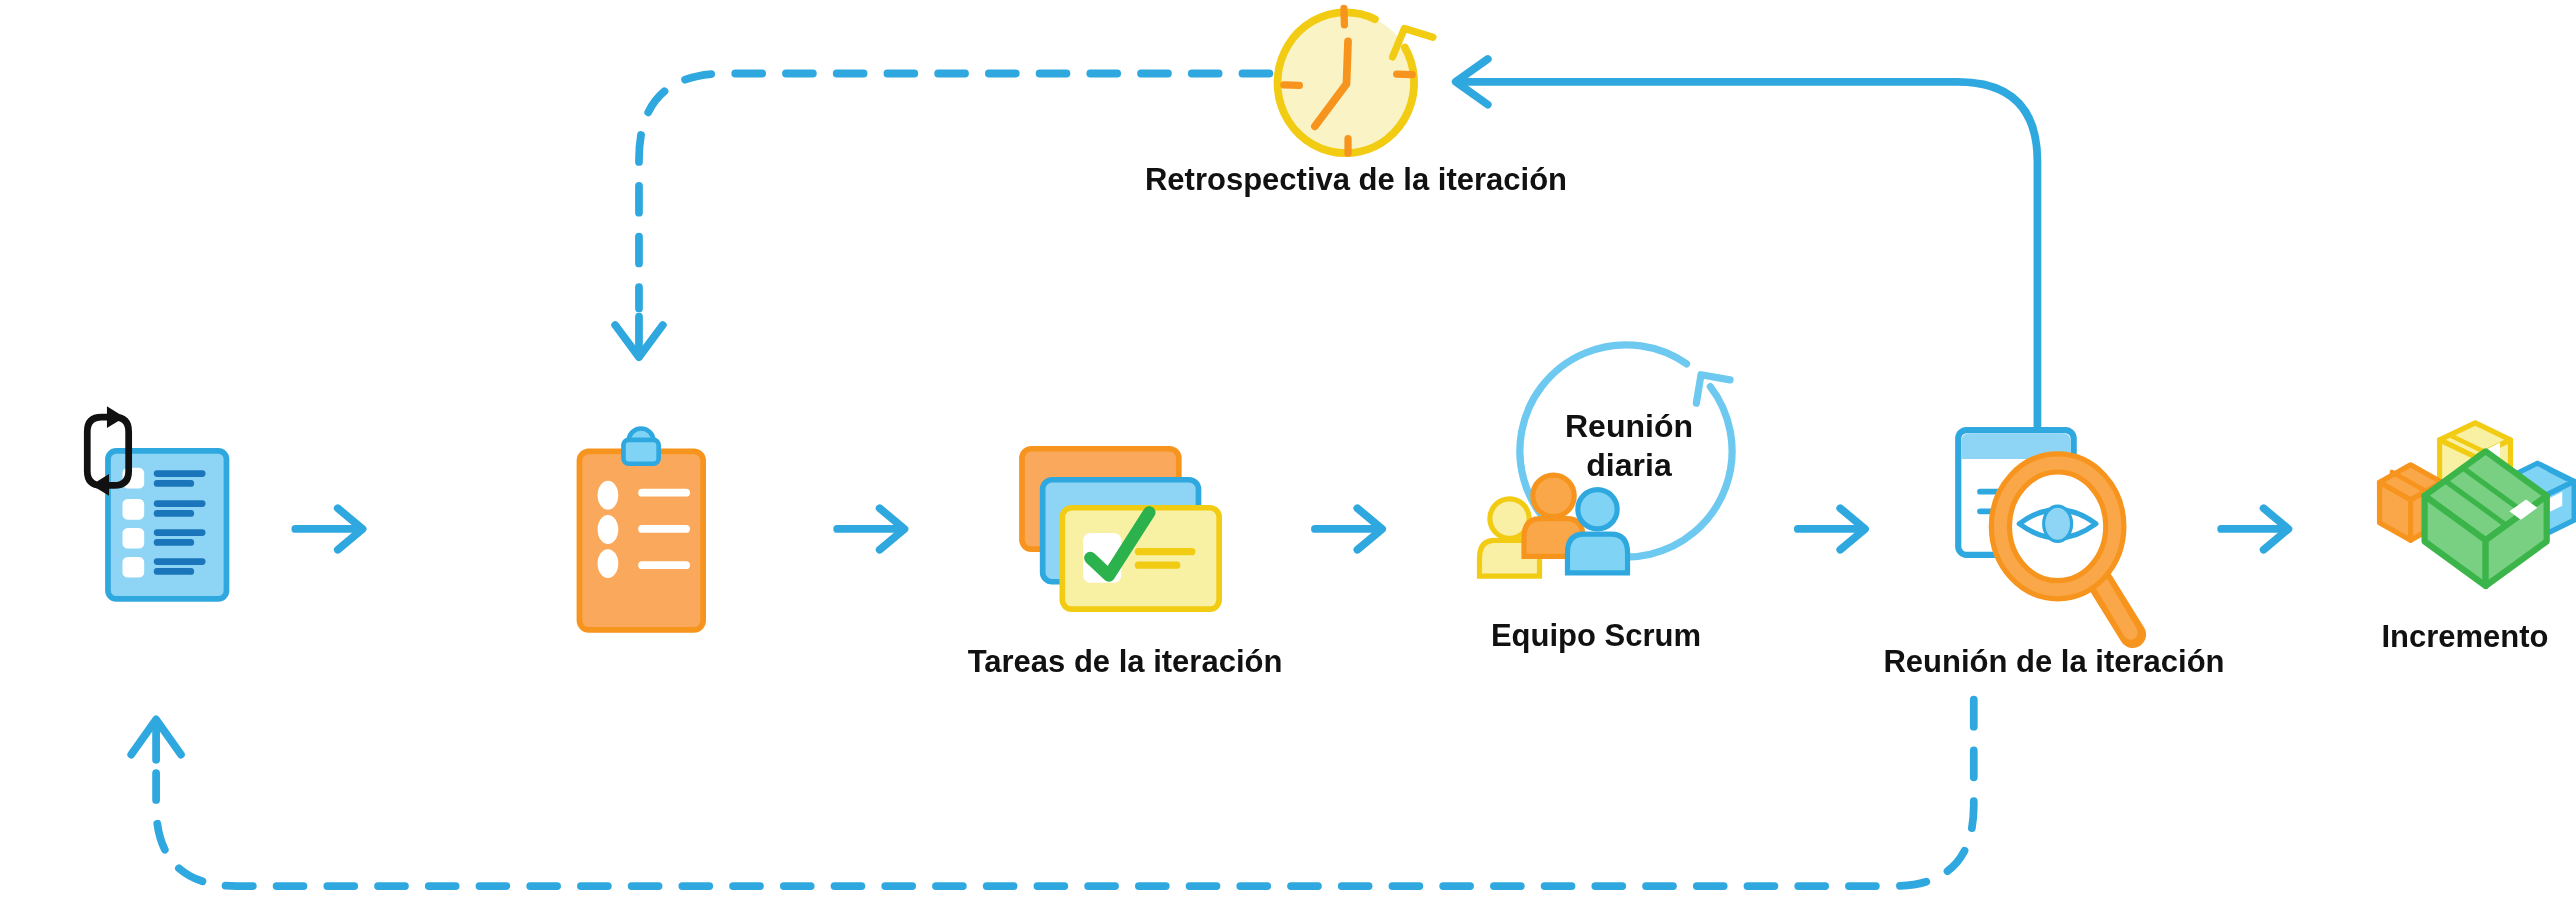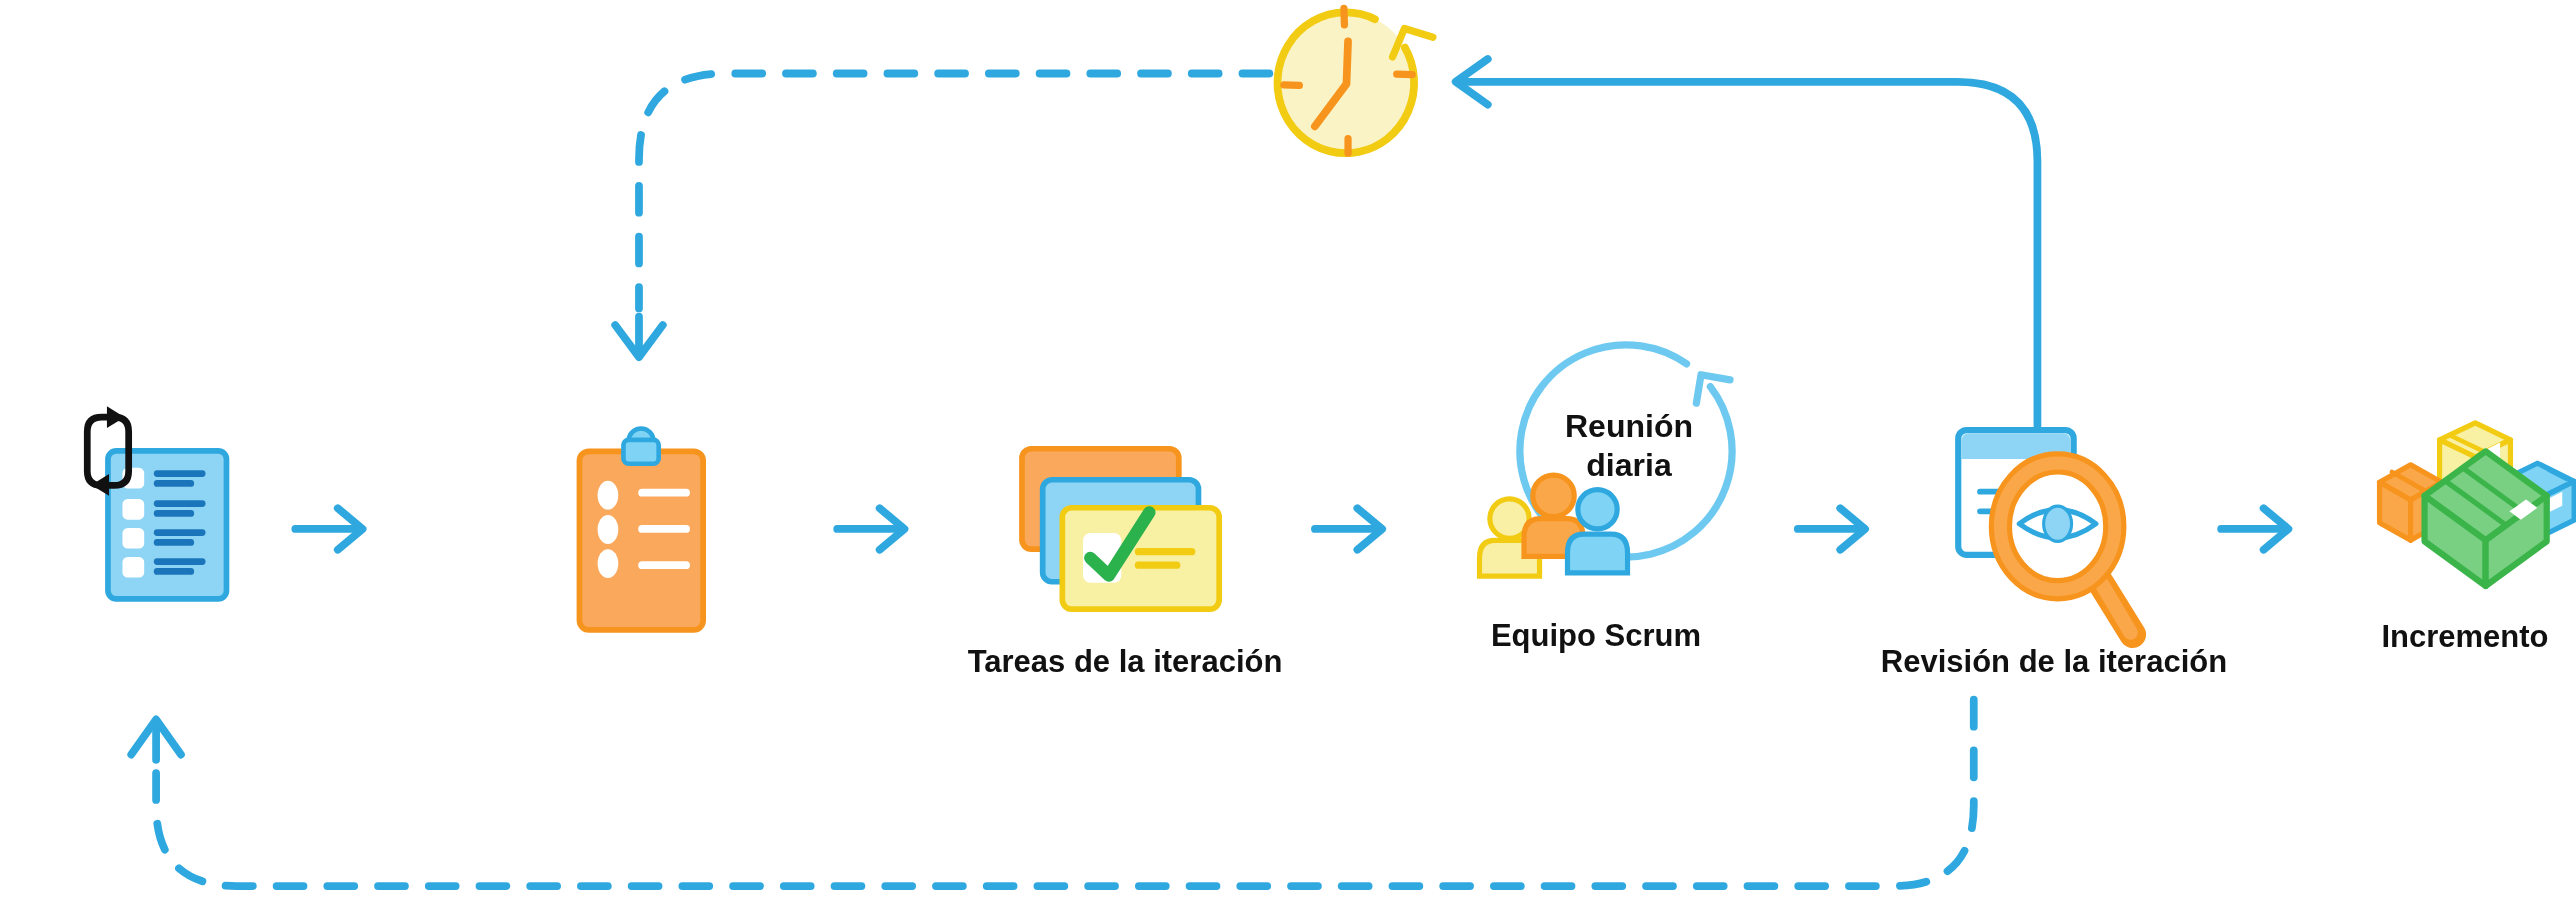--- a/index.html
+++ b/index.html
@@ -225,19 +225,20 @@
       <path class="clock-tick" d="M 2604,268 L 2604,296"></path>
       <path class="clock-tick" d="M 2480,164 L 2510,165"></path>
       <path class="clock-hand" d="M 2604,80 L 2601,162 L 2540,244"></path>
       <path class="clock-arrow" d="M 2690,110 L 2713,55 L 2768,72"></path>
     </g>
 
   </svg>
 
   <div class="lbl" style="left:1125px; top:645px">Tareas de la iteración</div>
   <div class="lbl" style="left:1596px; top:619px">Equipo Scrum</div>
-  <div class="lbl" style="left:2054px; top:645px">Revisión de la iteración</div>
+  <div class="lbl" style="left:2054px; top:645px">Reunión de la iteración</div>
   <div class="lbl" style="left:2465px; top:620px">Incremento</div>
+  <div class="lbl" style="left:1356px; top:163px">Retrospectiva de la iteración</div>
   <div class="sub" style="left:1629px; top:409px">Reunión</div>
   <div class="sub" style="left:1629px; top:448px">diaria</div>
 
 </div>
 
 
 </body></html>

